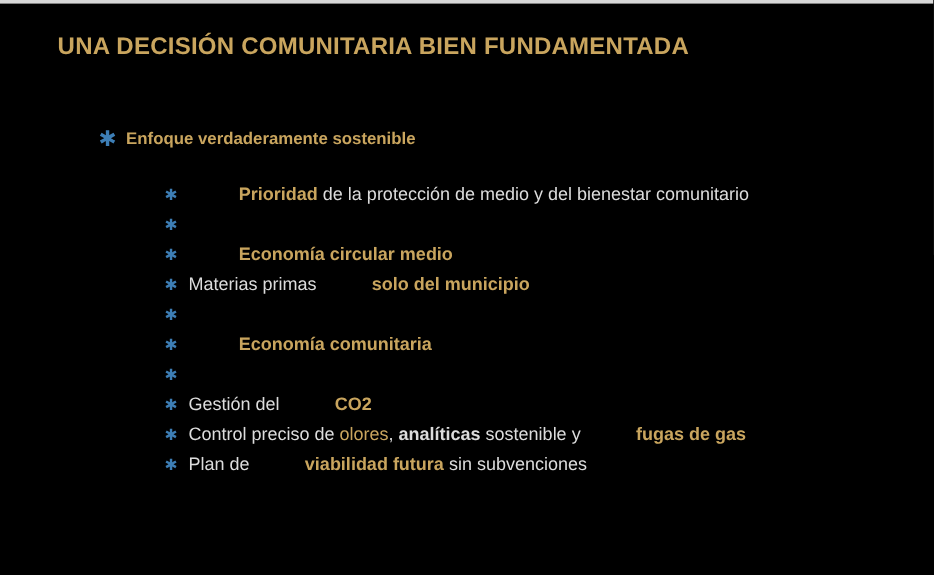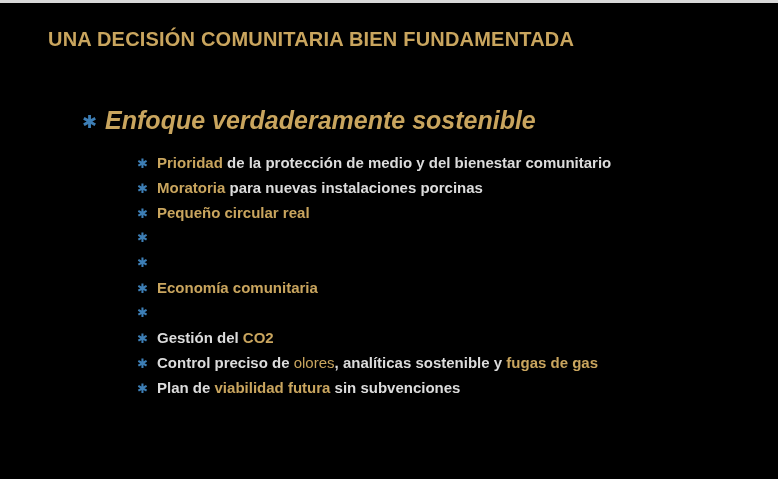--- a/index.html
+++ b/index.html
@@ -41,23 +41,22 @@
     white-space: nowrap;
   }
   #heading .ast {
     color: var(--blue, #3d7eb5);
     font-size: 18px;
     line-height: 1;
     transform: translateY(1px);
   }
   #heading .heading-text {
     color: var(--gold, #c9a55e);
-    font-size: 25px;
+    font-size: 14px;
     font-weight: bold;
-    font-style: italic;
   }
   #bullet-list {
     position: absolute;
     top: 150px;
     left: 137px;
     width: 620px;
   }
   .bullet-row {
     display: flex;
     align-items: baseline;
@@ -66,24 +65,24 @@
     white-space: nowrap;
   }
   .bullet-row .ast {
     color: var(--blue, #3d7eb5);
     font-size: 13px;
     width: 20px;
     flex: 0 0 20px;
     line-height: 25px;
   }
   .bullet-text { font-size: 15px; line-height: 25px; }
-  .seg-white      { color: var(--white, #dcdcdc); font-weight: bold; }
+  .seg-white      { color: var(--white, #dcdcdc); font-weight: normal; }
   .seg-white-bold { color: var(--white, #dcdcdc); font-weight: bold; text-align: right; }
   .seg-gold       { color: var(--gold, #c9a55e);  font-weight: normal; }
-  .seg-gold-bold  { color: var(--gold, #c9a55e);  font-weight: bold; }
+  .seg-gold-bold  { color: var(--gold, #c9a55e);  font-weight: bold; margin-left: 42px; }
 </style>
 </head>
 <body>
 
 <div id="slide" style="--bg: #000000; --strip: #d8d8d8; --gold: #c9a55e; --white: #dcdcdc; --blue: #3d7eb5;">
   <div id="top-strip"></div>
 
   <div id="title">UNA DECISIÓN COMUNITARIA BIEN FUNDAMENTADA</div>
 
   <div id="heading">
@@ -92,30 +91,30 @@
   </div>
 
   <div id="bullet-list">
     <div class="bullet-row">
       <span class="ast">✱</span>
       <span class="bullet-text"><span class="seg-gold-bold">Prioridad</span><span class="seg-white"> de la protección de medio y del bienestar comunitario</span></span>
     </div>
 
     <div class="bullet-row">
       <span class="ast">✱</span>
-      <span class="bullet-text"><span class="seg-gold-bold">Moratoria</span><span class="seg-white"> para nuevas instalaciones porcinas</span></span>
     </div>
 
     <div class="bullet-row">
       <span class="ast">✱</span>
-      <span class="bullet-text"><span class="seg-gold-bold">Pequeño circular real</span></span>
+      <span class="bullet-text"><span class="seg-gold-bold">Economía circular medio</span></span>
     </div>
 
     <div class="bullet-row">
       <span class="ast">✱</span>
+      <span class="bullet-text"><span class="seg-white">Materias primas </span><span class="seg-gold-bold">solo del municipio</span></span>
     </div>
 
     <div class="bullet-row">
       <span class="ast">✱</span>
     </div>
 
     <div class="bullet-row">
       <span class="ast">✱</span>
       <span class="bullet-text"><span class="seg-gold-bold">Economía comunitaria</span></span>
     </div>

